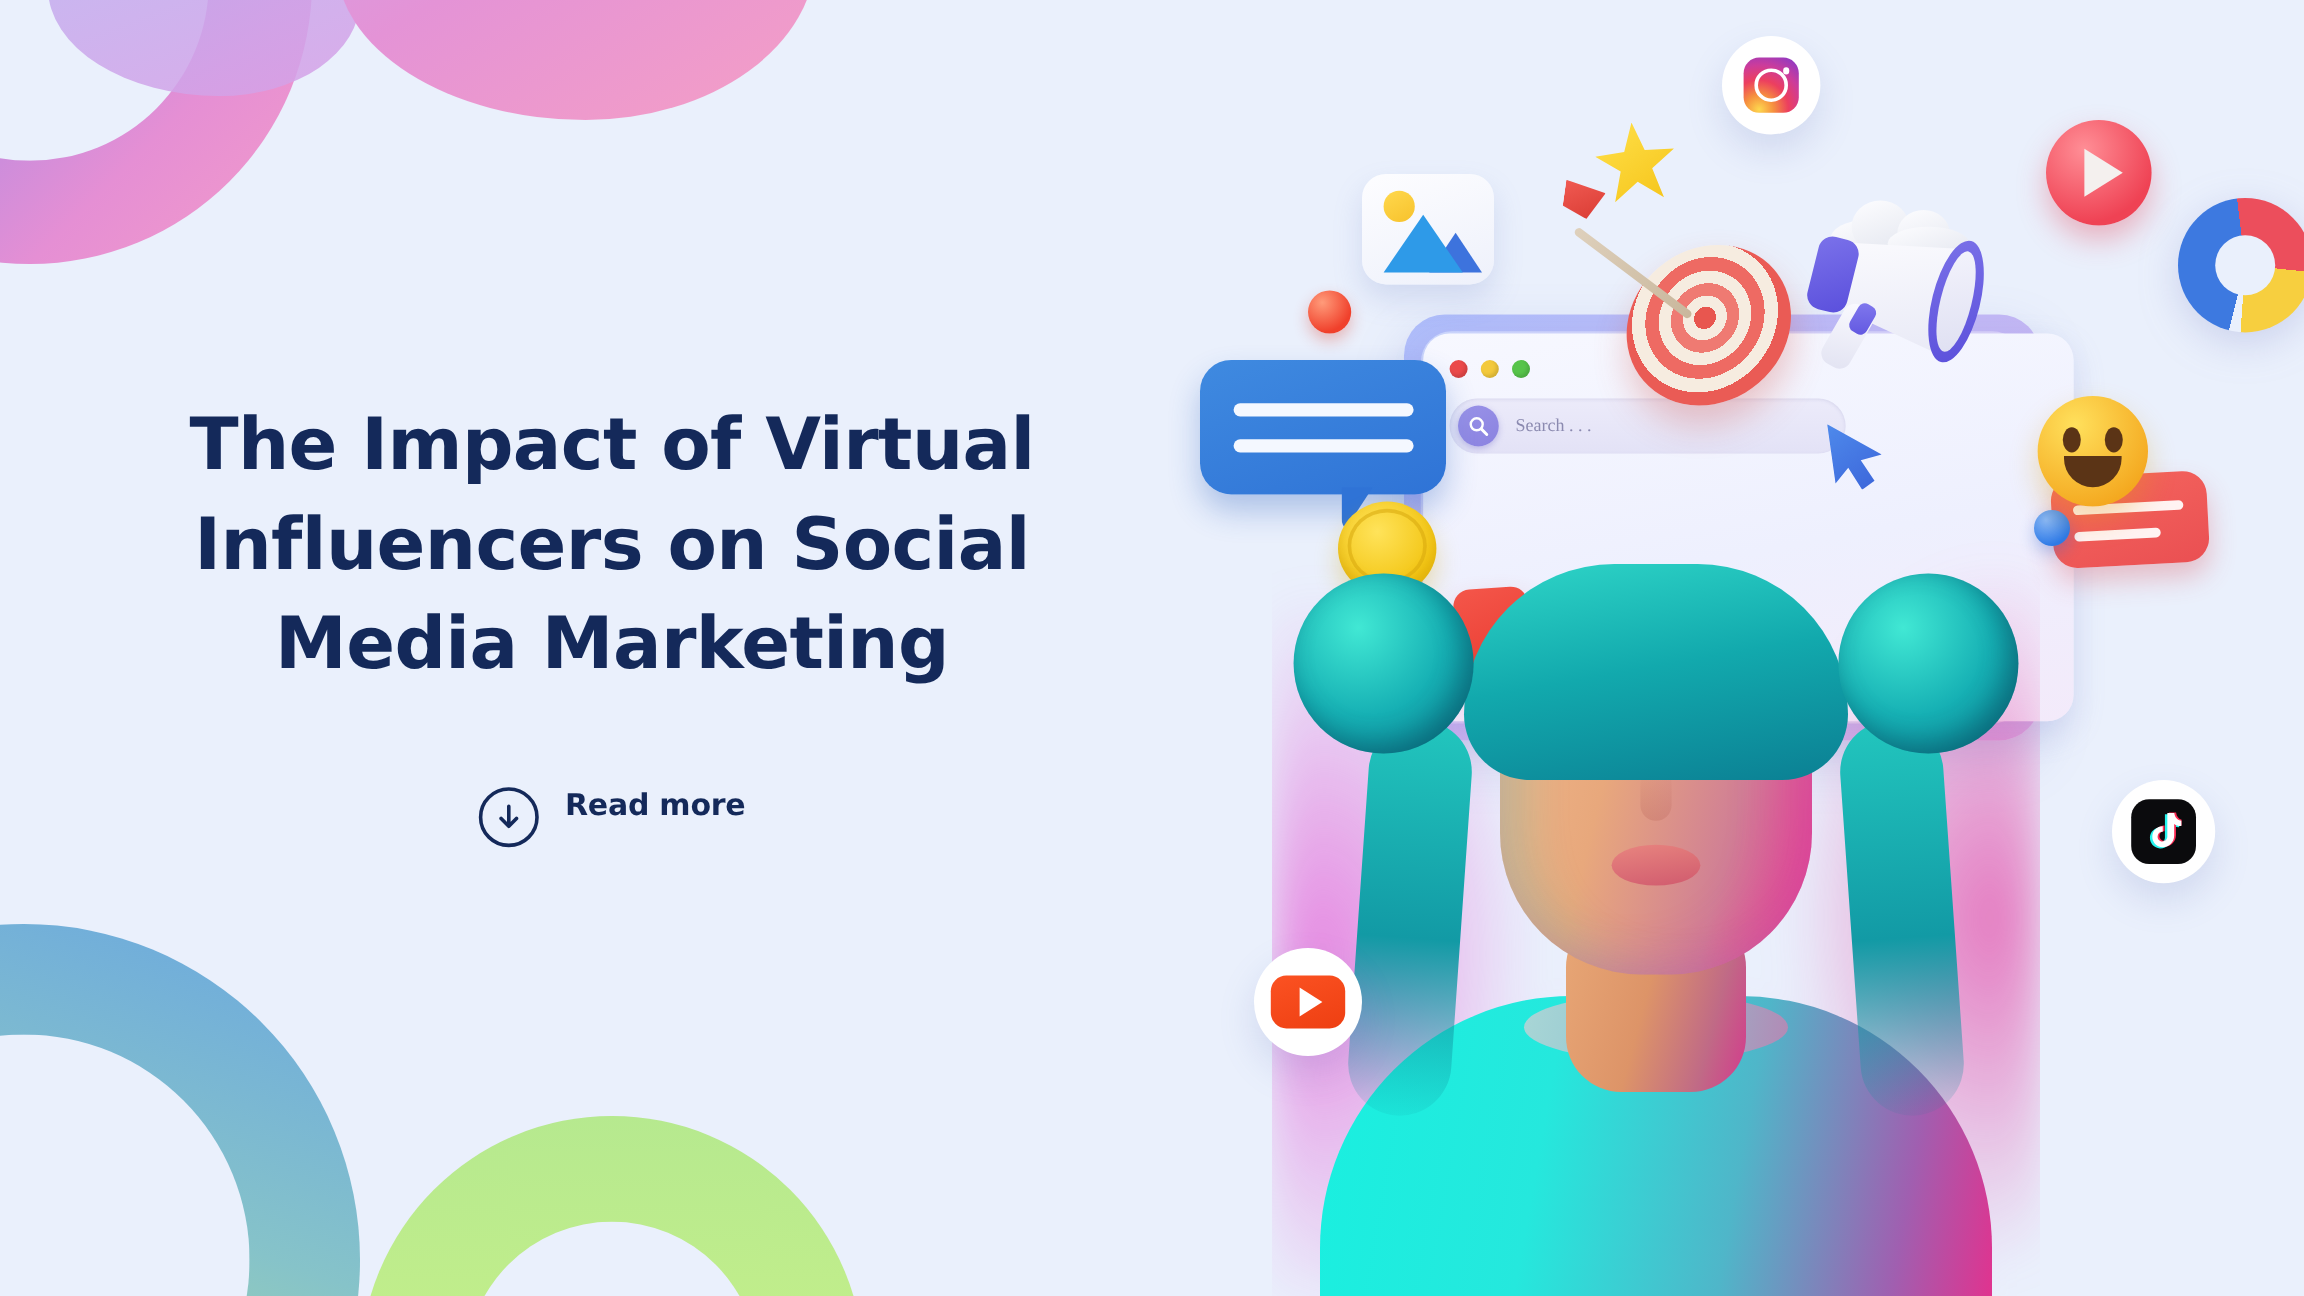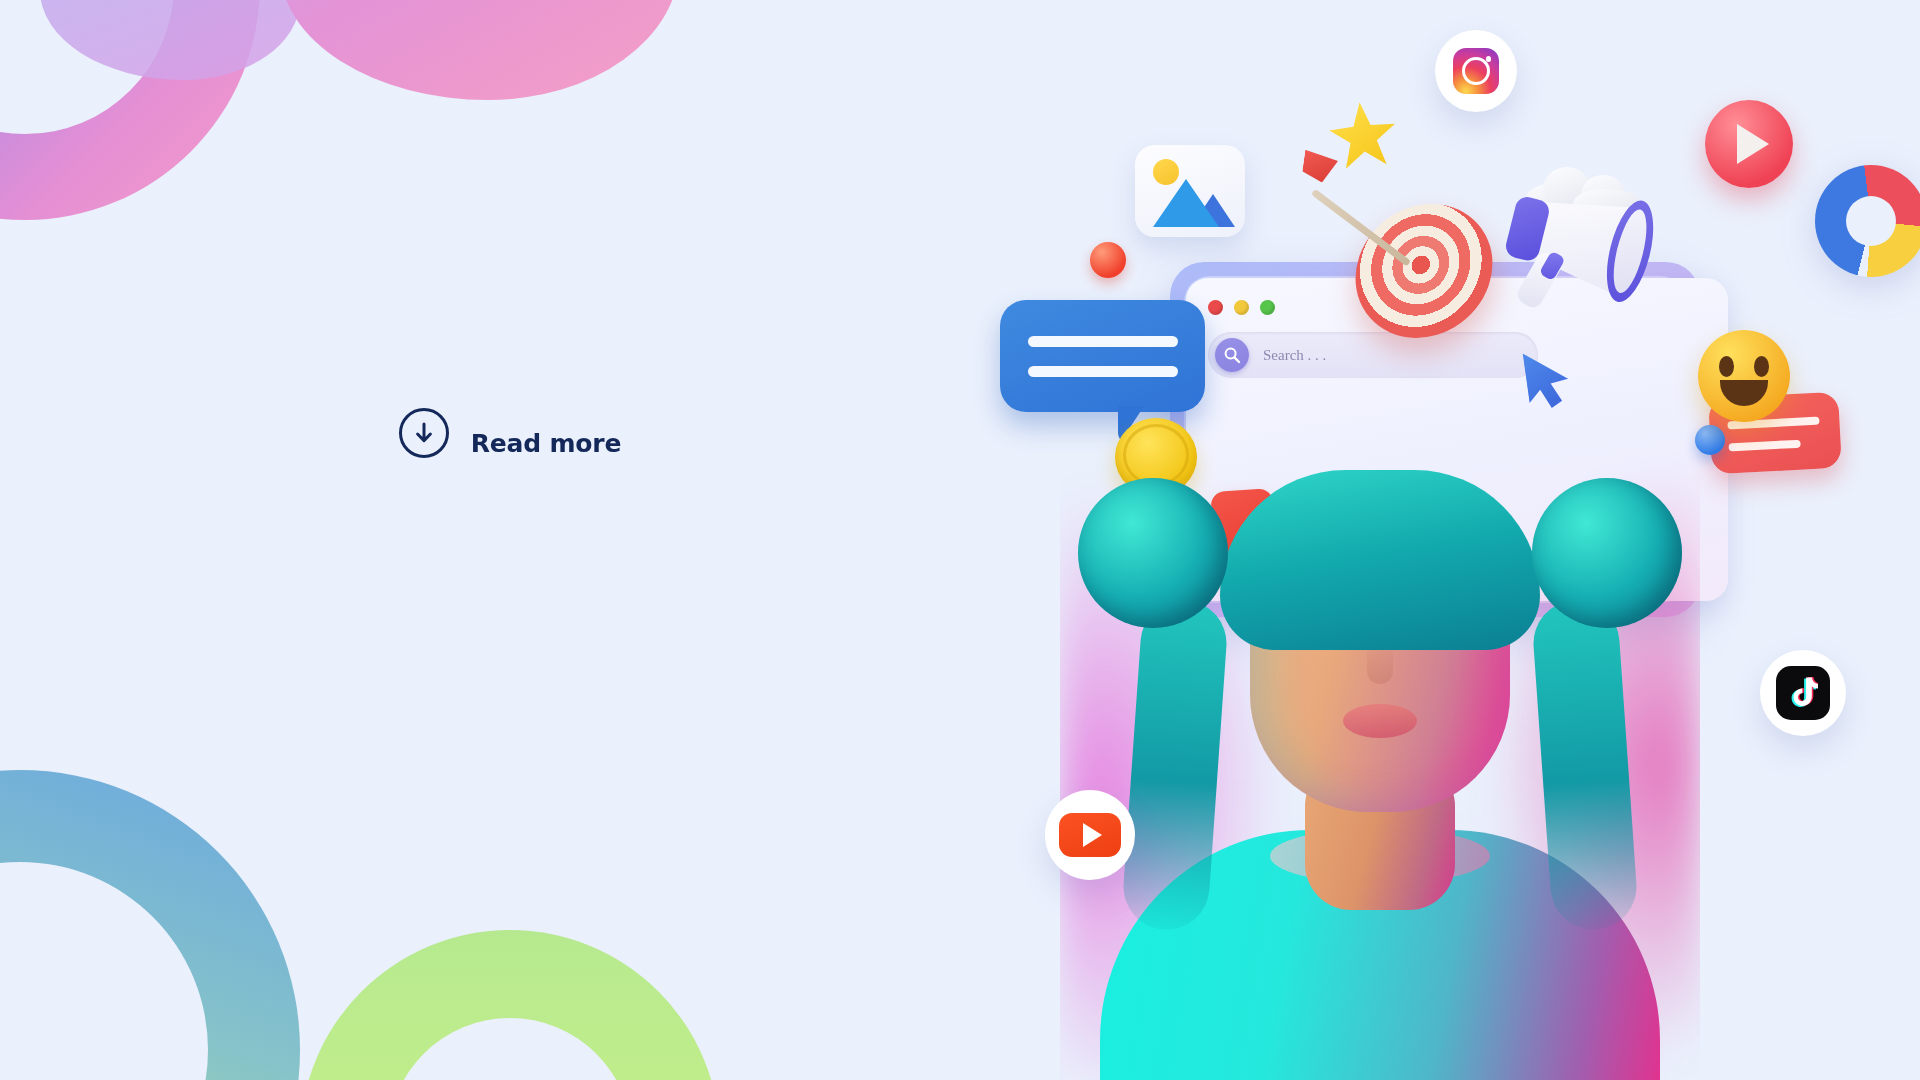--- a/index.html
+++ b/index.html
@@ -72,21 +72,21 @@
     font-weight:700;
     font-size:60px;
     line-height:1.38;
     letter-spacing:-0.5px;
     color:#14295a;
   }
   .headline .ln { display:block; white-space:nowrap; }
 
   .read-more {
     display:inline-flex;
-    align-items:flex-end;
+    align-items:flex-start;
     gap:22px;
     margin-top:78px;
     cursor:pointer;
     user-select:none;
   }
   .rm-circle {
     width:50px; height:50px;
     border:3px solid #14295a;
     border-radius:50%;
     display:flex; align-items:center; justify-content:center;
@@ -441,20 +441,25 @@
 
 <div class="stage">
 
   <div class="deco ring-tl"></div>
   <div class="deco blob-top2"></div>
   <div class="deco blob-top"></div>
   <div class="deco ring-bl"></div>
   <div class="deco ring-green"></div>
 
   <div class="copy">
+    <h1 class="headline">
+      <span class="ln">The Impact of Virtual</span>
+      <span class="ln">Influencers on Social</span>
+      <span class="ln">Media Marketing</span>
+    </h1>
 
     <div class="read-more">
       <span class="rm-circle">
         <svg width="22" height="24" viewBox="0 0 22 24" aria-hidden="true">
           <path d="M11 3 V19 M4.6 13 L11 19.6 L17.4 13" fill="none" stroke="#14295a" stroke-width="3" stroke-linecap="round" stroke-linejoin="round"></path>
         </svg>
       </span>
       <span class="rm-label">Read more</span>
     </div>
   </div>

